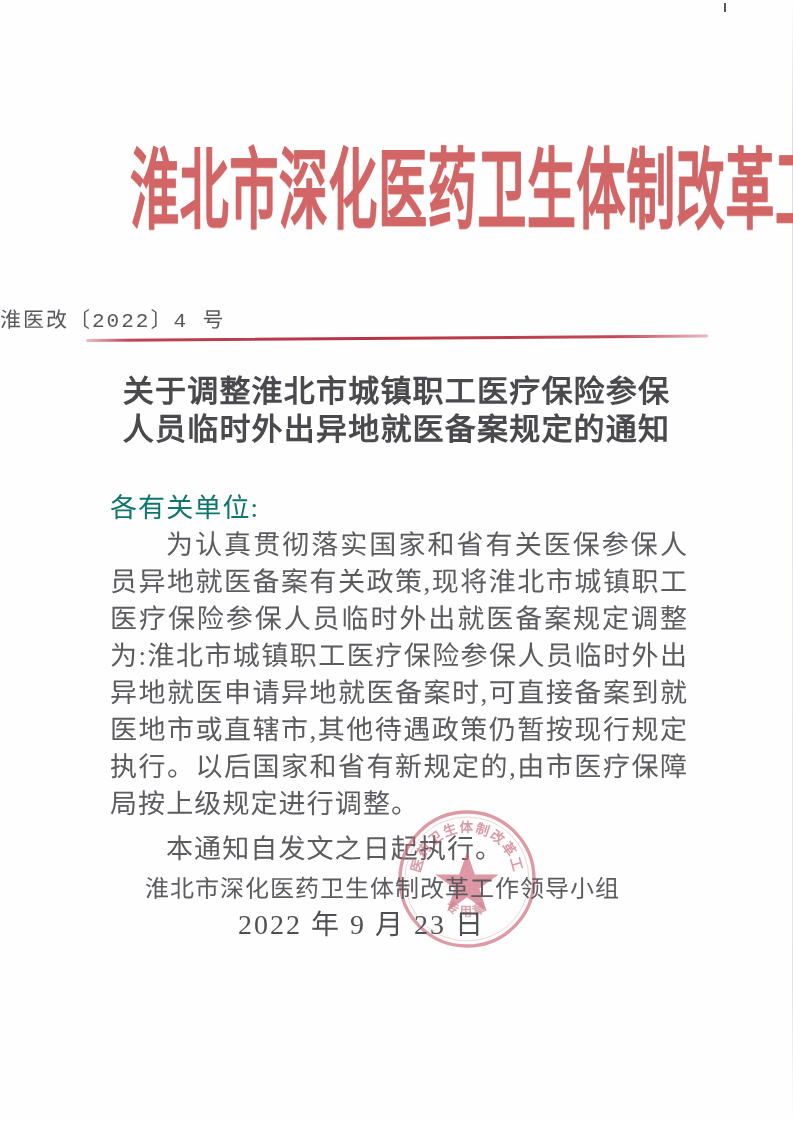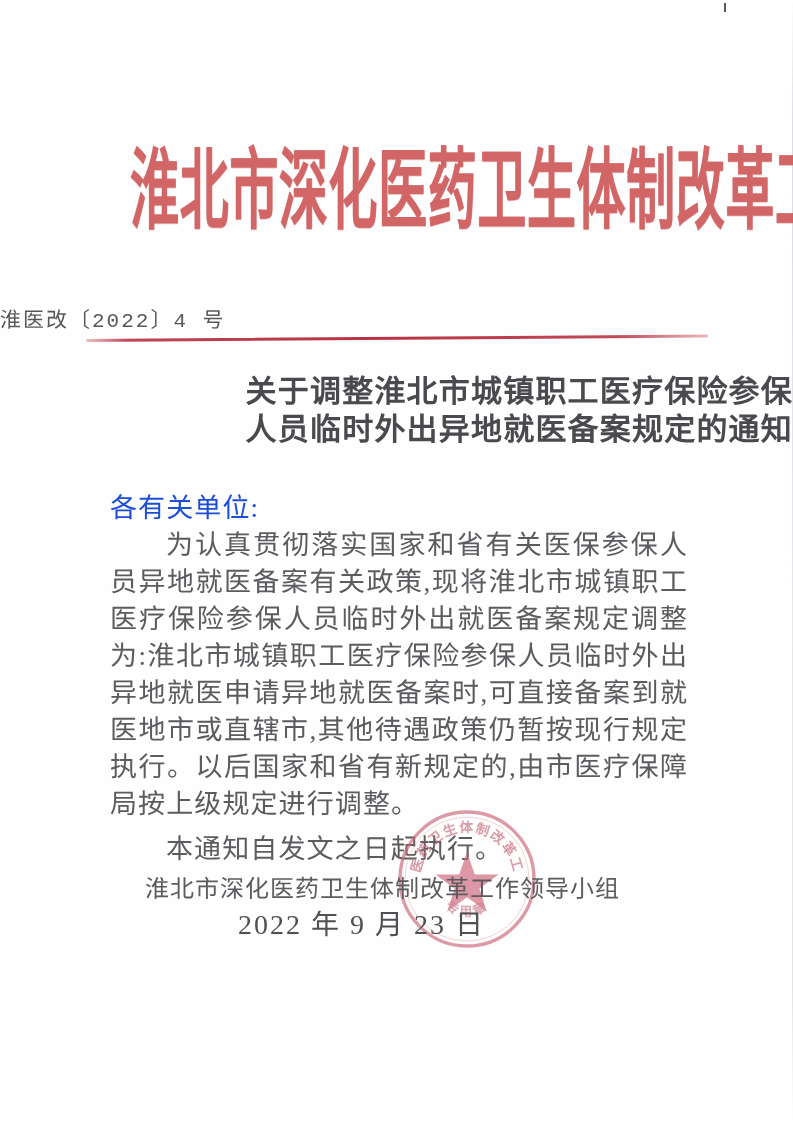--- a/index.html
+++ b/index.html
@@ -100,21 +100,21 @@
     transform-origin: left center;
     border-radius: 2px;
   }
 
   
   .doc-title {
     position: absolute;
     left: 0;
     top: 372px;
     width: 793px;
-    text-align: right;
+    text-align: center;
   }
   .doc-title .tline {
     display: block;
     font-family: "DejaVu Sans", "Liberation Sans", sans-serif;
     font-weight: bold;
     font-size: 31px;
     line-height: 38px;
     letter-spacing: 1.2px;
     color: #4a4a4e;
   }
@@ -123,21 +123,21 @@
   .body-block {
     position: absolute;
     left: 110px;
     top: 490px;
     width: 578px;
   }
   .salutation {
     font-size: 27px;
     line-height: 37px;
     letter-spacing: 1.1px;
-    color: #1d4ed8;
+    color: #0f766e;
     font-family: "Liberation Serif", "DejaVu Serif", serif;
   }
   .para {
     font-size: 27px;
     line-height: 37px;
     letter-spacing: 1.1px;
     color: #5c5c60;
     text-align: justify;
     text-align-last: left;
     text-indent: 56px;

